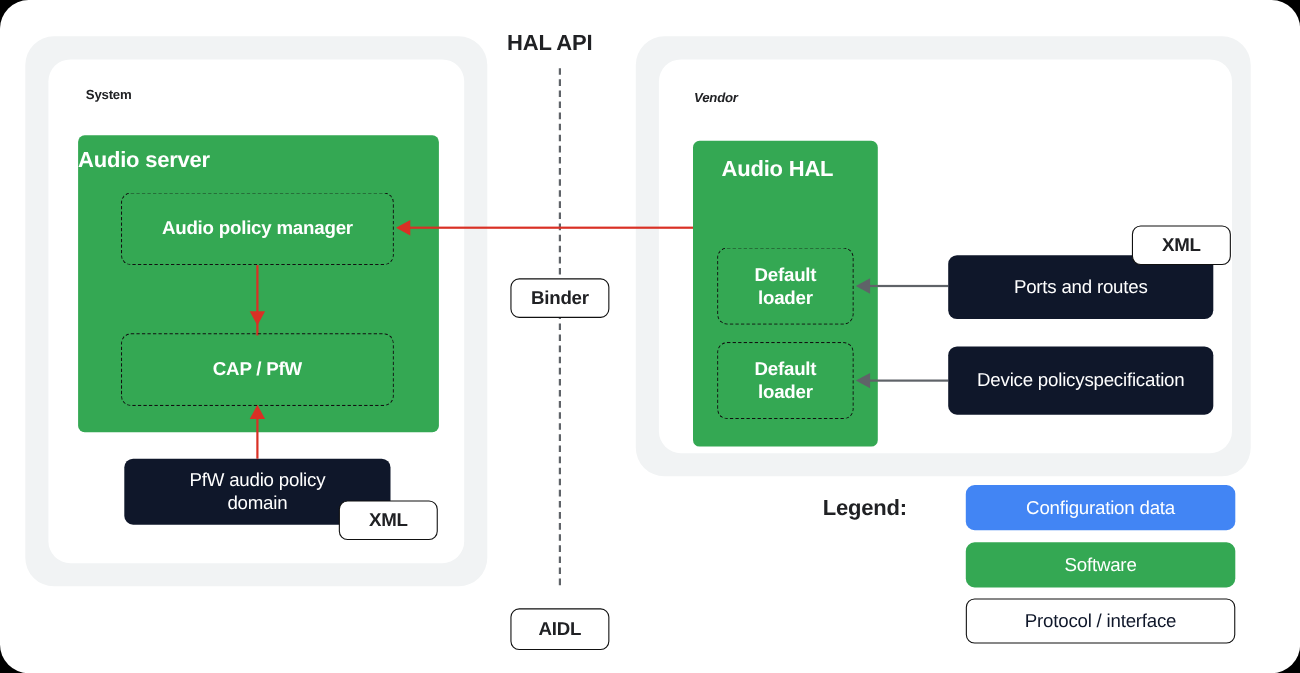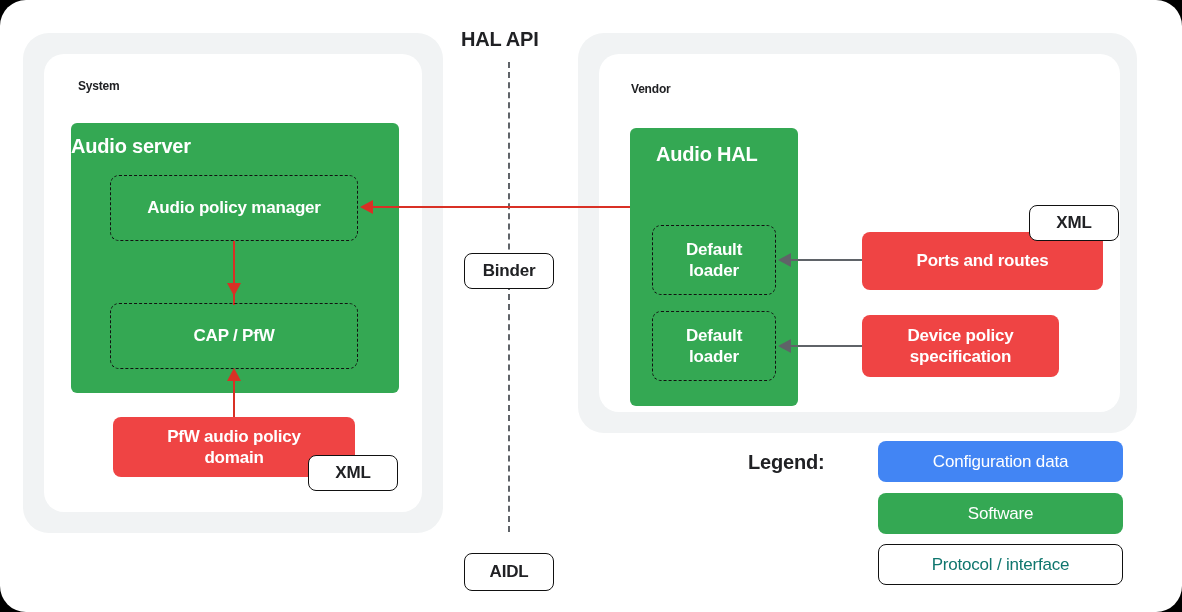--- a/index.html
+++ b/index.html
@@ -34,24 +34,24 @@
     color:#202124;
     letter-spacing:-0.2px;
   }
 
   
   .green-box{
     background:#34a853;
     border-radius:6px;
   }
   .blue-box{
-    background:#ef4444;
-    border-radius:8px;
-    display:flex;align-items:center;justify-content:center;
-    color:#ffffff;font-size:17px;font-weight:bold;
+    background:#0f172a;
+    border-radius:8px;
+    display:flex;align-items:center;justify-content:center;
+    color:#ffffff;font-size:17px;font-weight:normal;
     text-align:center;line-height:1.25;
     letter-spacing:-0.2px;
   }
   .block-title{
     color:#ffffff;font-weight:bold;font-size:20px;
     letter-spacing:-0.2px;
   }
 
   
   .dashed-box{
@@ -128,21 +128,21 @@
     font-size:20px;font-weight:bold;color:#202124;
     letter-spacing:-0.2px;
   }
   .legend-chip{
     border-radius:8px;
     display:flex;align-items:center;justify-content:center;
     font-size:17px;font-weight:normal;letter-spacing:-0.2px;
   }
   .legend-chip.blue{background:#4285f4;color:#ffffff;}
   .legend-chip.green{background:#34a853;color:#ffffff;}
-  .legend-chip.outline{background:#ffffff;border:1.6px solid #111111;color:#0f766e;}
+  .legend-chip.outline{background:#ffffff;border:1.6px solid #111111;color:#0f172a;}
 </style>
 </head>
 <body>
 
 <div id="canvas">
 
   <div class="abs hal-label" style="left:461px;top:28px;">HAL API</div>
 
   <div class="abs divider" style="left:508px;top:62px;height:470px;"></div>
 
@@ -166,21 +166,21 @@
 
   <div class="abs blue-box" style="left:113px;top:417px;width:242px;height:60px;flex-direction:column;">
     <span>PfW audio policy</span>
     <span>domain</span>
   </div>
 
   <div class="abs chip" style="left:308px;top:455px;width:90px;height:36px;">XML</div>
 
   <div class="abs gray-panel" style="left:578px;top:33px;width:559px;height:400px;"></div>
   <div class="abs white-panel" style="left:599px;top:54px;width:521px;height:358px;"></div>
-  <div class="abs panel-title" style="left:631px;top:82px;">Vendor</div>
+  <div class="abs panel-title" style="left:631px;top:82px;font-style:italic;">Vendor</div>
 
   <div class="abs green-box" style="left:630px;top:128px;width:168px;height:278px;"></div>
   <div class="abs block-title" style="left:656px;top:143px;">Audio HAL</div>
 
   <div class="abs dashed-box" style="left:652px;top:225px;width:124px;height:70px;flex-direction:column;">
     <span>Default</span>
     <span>loader</span>
   </div>
 
   <div class="abs dashed-box" style="left:652px;top:311px;width:124px;height:70px;flex-direction:column;">
@@ -191,21 +191,21 @@
   <div class="abs gray-line-h" style="left:790px;top:259px;width:72px;"></div>
   <div class="abs gray-head-left" style="left:778px;top:253px;"></div>
 
   <div class="abs gray-line-h" style="left:790px;top:345px;width:72px;"></div>
   <div class="abs gray-head-left" style="left:778px;top:339px;"></div>
 
   <div class="abs blue-box" style="left:862px;top:232px;width:241px;height:58px;">Ports and routes</div>
 
   <div class="abs chip" style="left:1029px;top:205px;width:90px;height:36px;">XML</div>
 
-  <div class="abs blue-box" style="left:862px;top:315px;width:197px;height:62px;flex-direction:column;">
+  <div class="abs blue-box" style="left:862px;top:315px;width:241px;height:62px;">
     <span>Device policy</span>
     <span>specification</span>
   </div>
 
   <div class="abs arrow-line-h" style="left:372px;top:206px;width:258px;"></div>
   <div class="abs arrow-head-left" style="left:360px;top:200px;"></div>
 
   <div class="abs chip" style="left:464px;top:253px;width:90px;height:36px;">Binder</div>
   <div class="abs chip" style="left:464px;top:553px;width:90px;height:38px;">AIDL</div>
 

